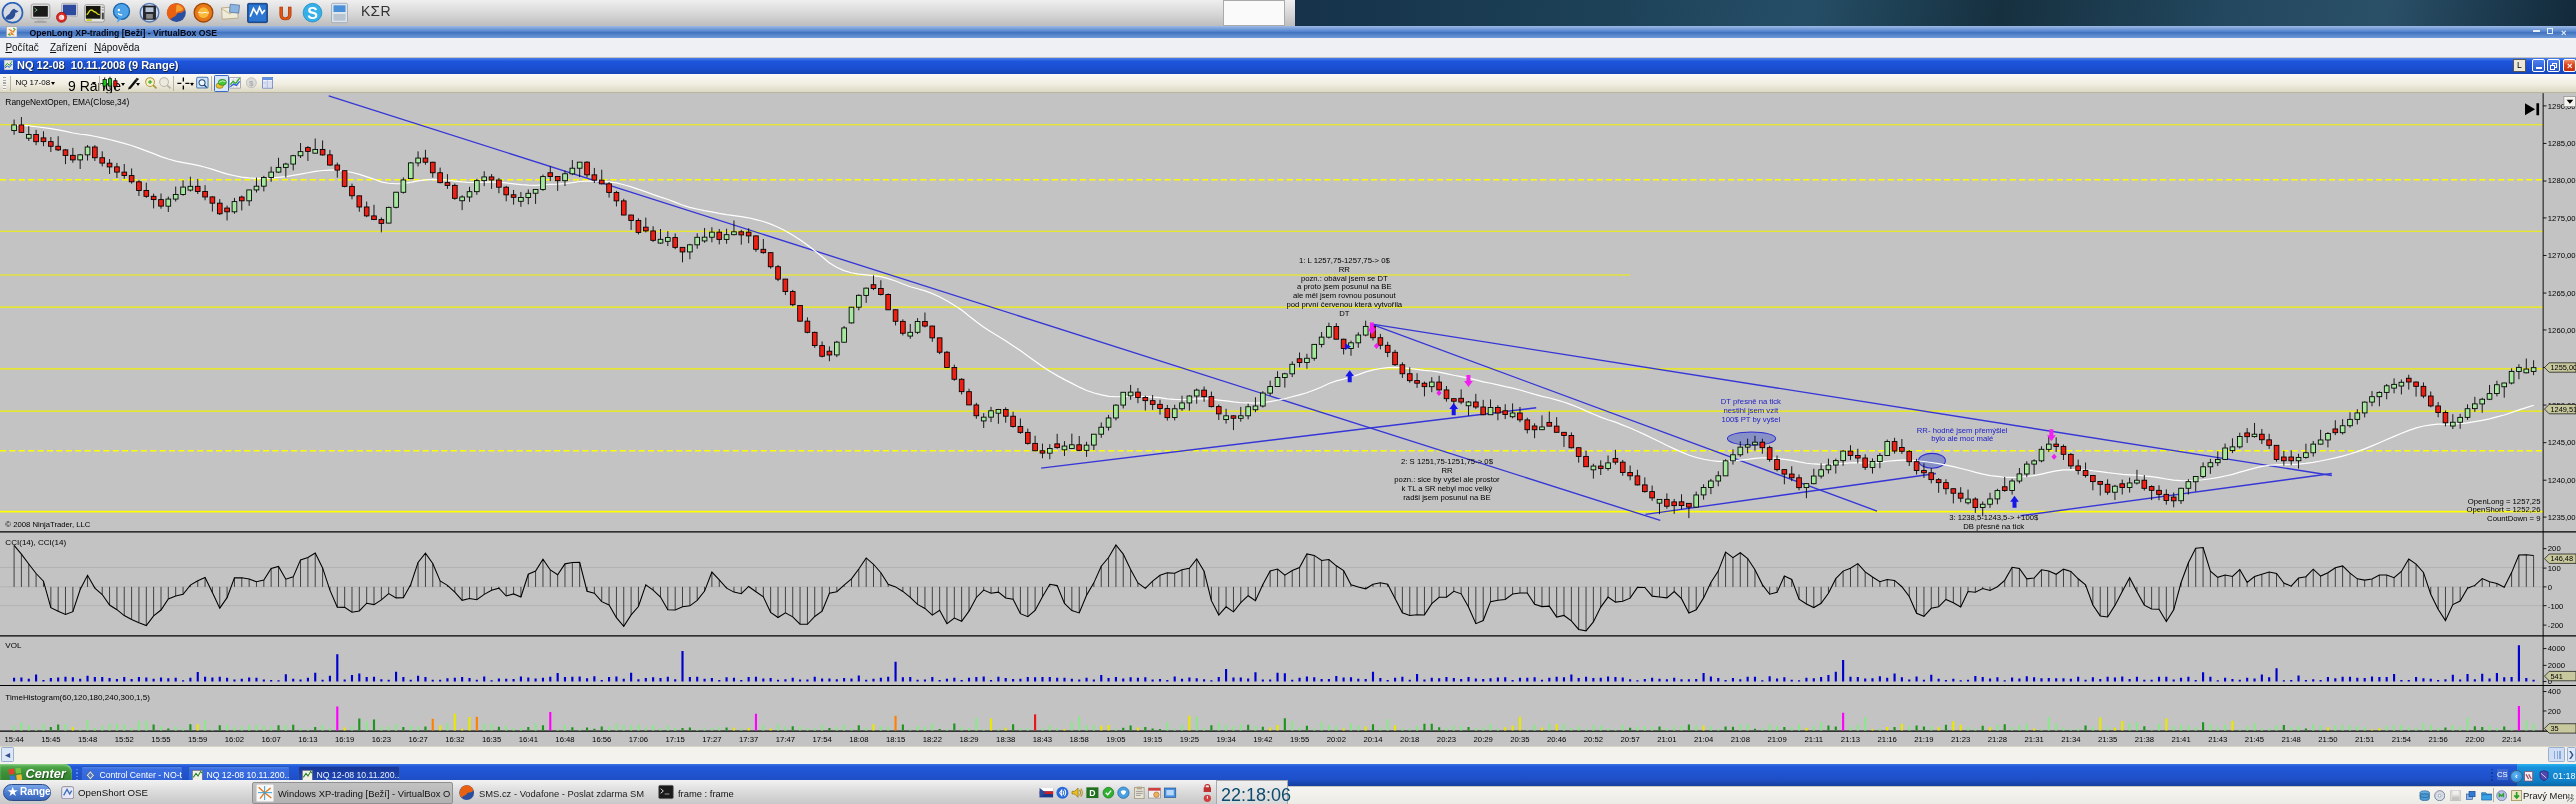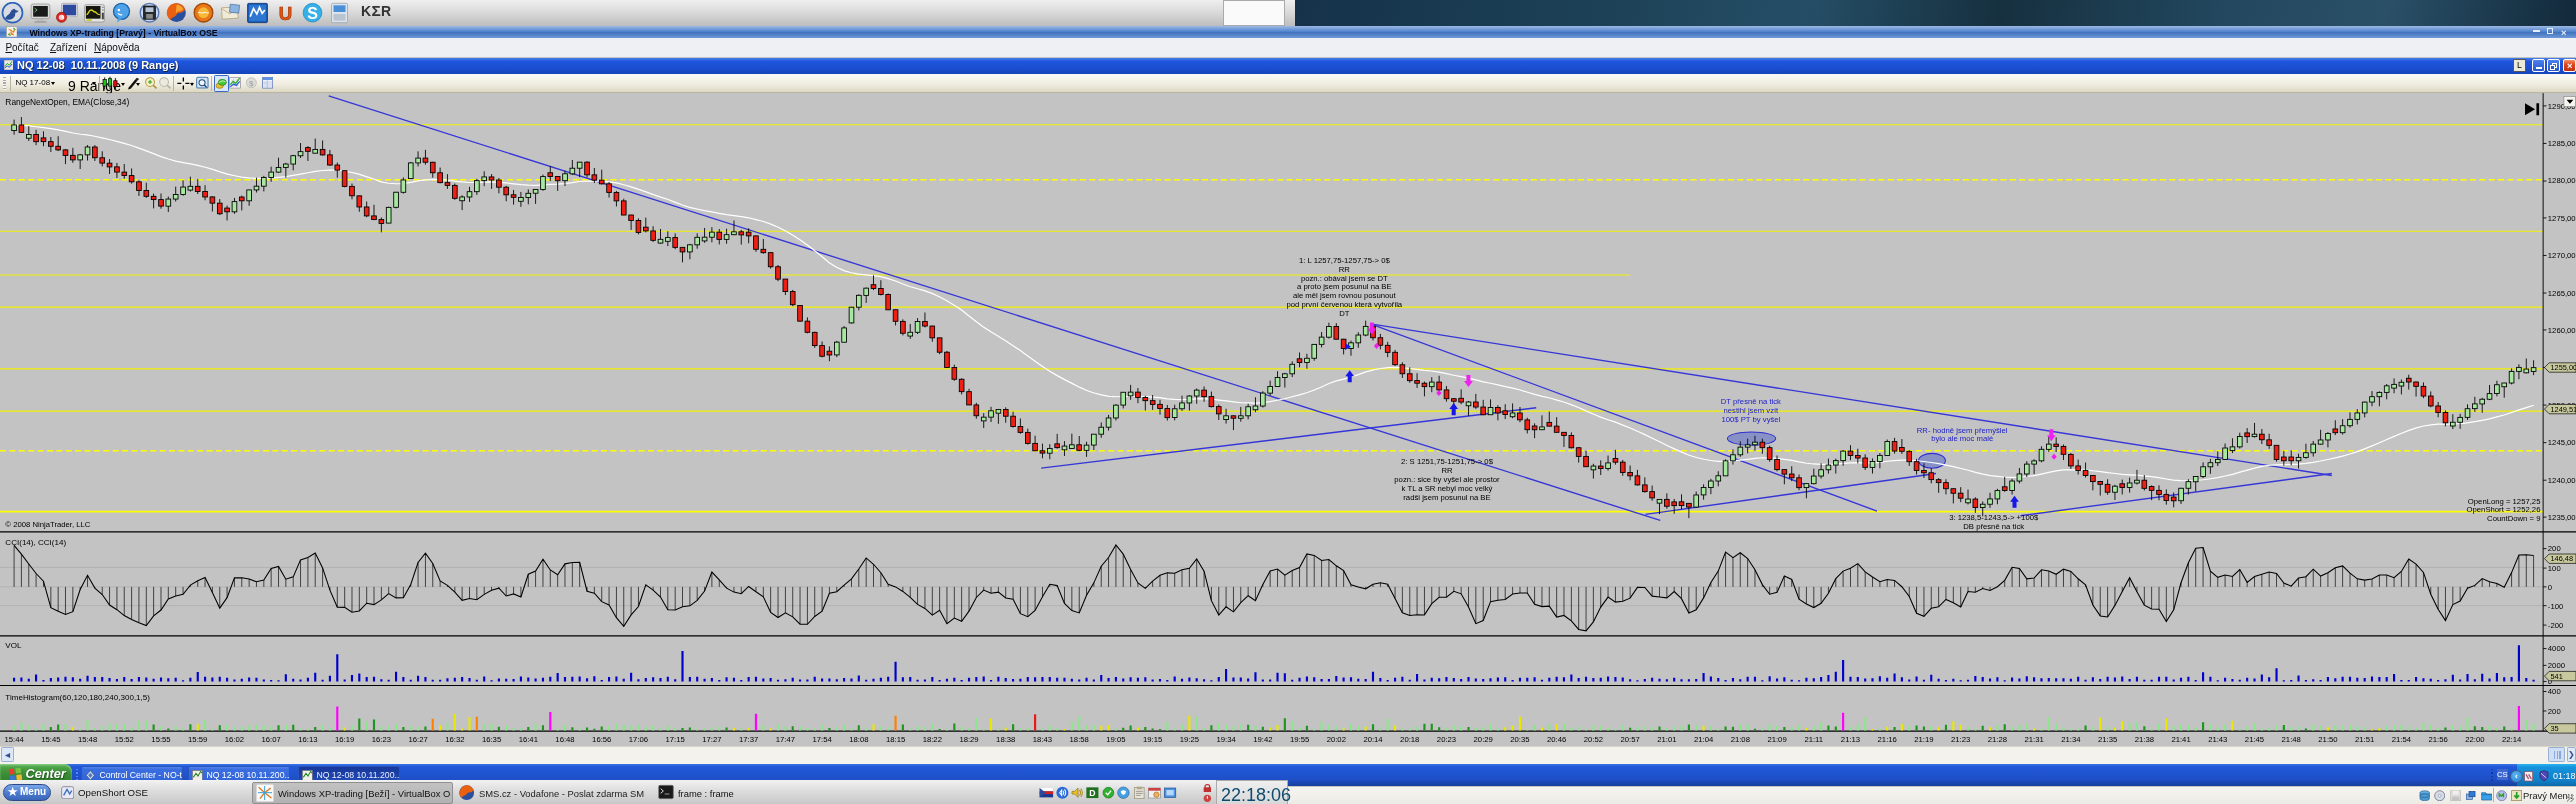--- a/index.html
+++ b/index.html
@@ -75,29 +75,29 @@
       </svg></div>
 <div class="abs" style="left:301px;top:2px;width:23px;height:22px"><svg width="23" height="22" viewBox="0 0 34 33">
         <circle cx="17" cy="16" r="14" fill="#36b0e8" stroke="#1080b8" stroke-width="1"></circle>
         <text x="17" y="25" font-size="24" font-weight="bold" text-anchor="middle" fill="#fff">S</text>
       </svg></div>
 <div class="abs" style="left:328px;top:2px;width:23px;height:22px"><svg width="23" height="22" viewBox="0 0 34 33">
         <rect x="5" y="2" width="24" height="29" rx="2" fill="#dde4ec" stroke="#8898a8"></rect>
         <rect x="8" y="5" width="18" height="10" fill="#4a90d8"></rect>
         <rect x="8" y="18" width="18" height="10" fill="#b8c4d0"></rect>
       </svg></div>
-<div class="abs" style="left:361px;top:2.7px;font-size:14px;font-weight:bold;color:#333;letter-spacing:0.7px">K<span style="display:inline-block;transform:scaleX(1.1)">Σ</span>R</div>
+<div class="abs" style="left:361px;top:2.7px;font-size:14px;font-weight:normal;color:#333;letter-spacing:0.7px">K<span style="display:inline-block;transform:scaleX(1.1)">Σ</span>R</div>
 <div class="abs" style="left:1223px;top:0;width:62px;height:25.5px;background:#fafafa;border:0.7px solid #aaa"></div>
 <div class="abs" style="left:0;top:25.5px;width:2576px;height:12.7px;background:linear-gradient(#9db9e4,#5585cf 45%,#4273bf 55%,#6f9ad8)"></div>
 <div class="abs" style="left:6px;top:26px;width:11.4px;height:11.4px"><svg width="11.4" height="11.4" viewBox="0 0 17 17">
         <rect x="0.5" y="0.5" width="16" height="16" fill="#f4f2ee" stroke="#999"></rect>
         <path d="M8 9L3 4l6 2zM8 9l6-5l-2 6zM8 9l-4 6l1-5zM8 9l5 5l-6-1z" fill="#e8801a"></path>
         <path d="M11 3l3 3M3 12l4 2" stroke="#55b040" stroke-width="2"></path>
       </svg></div>
-<div class="abs" style="left:29.5px;top:27.5px;font-size:8.7px;font-weight:bold;color:#05050f">Windows XP-trading [Pravý] - VirtualBox OSE</div>
+<div class="abs" style="left:29.5px;top:27.5px;font-size:8.7px;font-weight:bold;color:#05050f">OpenLong XP-trading [Beží] - VirtualBox OSE</div>
 <div class="abs" style="left:2533px;top:29.5px;width:6.7px;height:2px;background:#e8eef8"></div>
 <div class="abs" style="left:2547px;top:27.5px;width:6px;height:6px;border:1.3px solid #e8eef8"></div>
 <div class="abs" style="left:2561px;top:27px;color:#e8eef8;font-size:9.4px;font-weight:bold">×</div>
 <div class="abs" style="left:0;top:38px;width:2576px;height:19.5px;background:#eef0f3;border-bottom:0.7px solid #c2c2c2"></div>
 <div class="abs" style="left:5.4px;top:42px;font-size:10px;color:#111"><span style="text-decoration:underline">P</span>očítač</div>
 <div class="abs" style="left:50px;top:42px;font-size:10px;color:#111"><span style="text-decoration:underline">Z</span>ařízení</div>
 <div class="abs" style="left:94px;top:42px;font-size:10px;color:#111"><span style="text-decoration:underline">N</span>ápověda</div>
 <div class="abs" style="left:0;top:58px;width:2576px;height:17px;background:linear-gradient(#4a80e8,#1e55dc 20%,#1a4ed0 60%,#1443b4)"></div>
 <div class="abs" style="left:4px;top:60px;width:9.4px;height:10px"><svg width="9.4" height="10" viewBox="0 0 14 15">
         <rect width="14" height="15" fill="#e8e8e4" stroke="#889"></rect>
@@ -807,21 +807,21 @@
         <rect x="1" y="1" width="15" height="15" fill="#ece4c4" stroke="#887838"></rect>
         <path d="M8.5 3v8M5 8l3.5 4L12 8" stroke="#28a028" stroke-width="2.5" fill="none"></path>
       </svg></div>
 <div class="abs" style="left:2523px;top:790px;font-size:9.4px;color:#1a1a1a">Pravý Menu</div>
 <div class="abs" style="left:2567px;top:795px;width:7.4px;height:7.4px;background:repeating-linear-gradient(135deg,transparent 0 1.3px,#aaa 1.3px 2.7px)"></div>
 <div class="abs" style="left:0;top:780px;width:1288px;height:25px;background:linear-gradient(#f2f2f2,#dcdcdc 45%,#c6c6c6)"></div>
 <div class="abs" style="left:2.7px;top:784px;width:48px;height:17.4px;border-radius:8.7px;background:linear-gradient(#7aa6e8,#4a7ad0 55%,#3a66b8);border:0.7px solid #2a4a88"></div>
 <div class="abs" style="left:7.4px;top:786px;width:11.4px;height:11.4px"><svg width="11.4" height="11.4" viewBox="0 0 17 17">
         <path d="M8.5 1l1.9 5.2h5.6l-4.5 3.4l1.7 5.4l-4.7-3.3l-4.7 3.3l1.7-5.4L1 6.2h5.6z" fill="#fff"></path>
       </svg></div>
-<div class="abs" style="left:20px;top:786px;font-size:10px;font-weight:bold;color:#fff">Menu</div>
+<div class="abs" style="left:20px;top:786px;font-size:10px;font-weight:bold;color:#fff">Range</div>
 <div class="abs" style="left:61px;top:786px;width:13.4px;height:13.4px"><svg width="13.4" height="13.4" viewBox="0 0 20 20">
         <rect x="1" y="1" width="18" height="18" rx="3" fill="#e8e8f8" stroke="#667"></rect>
         <path d="M4 14l5-9l4 7l3-5" stroke="#3a6fb8" stroke-width="2" fill="none"></path>
       </svg></div>
 <div class="abs" style="left:78px;top:787px;font-size:9.7px;color:#111">OpenShort OSE</div>
 <div class="abs" style="left:252px;top:782px;width:201px;height:22px;background:linear-gradient(#c2c2c2,#b2b2b2);border:0.7px solid #909090;border-radius:2px"></div>
 <div class="abs" style="left:256px;top:784px;width:18px;height:18px"><svg width="18" height="18" viewBox="0 0 27 27">
         <rect width="27" height="27" fill="#f8f8f8" stroke="#999"></rect>
         <path d="M13 13L4 5M13 13l9-7M13 13L6 22M13 13l10 8" stroke="#e07818" stroke-width="2"></path>
         <path d="M13 13L3 13M13 13h11M13 13V3M13 13v11" stroke="#38a0d8" stroke-width="1.5"></path>

